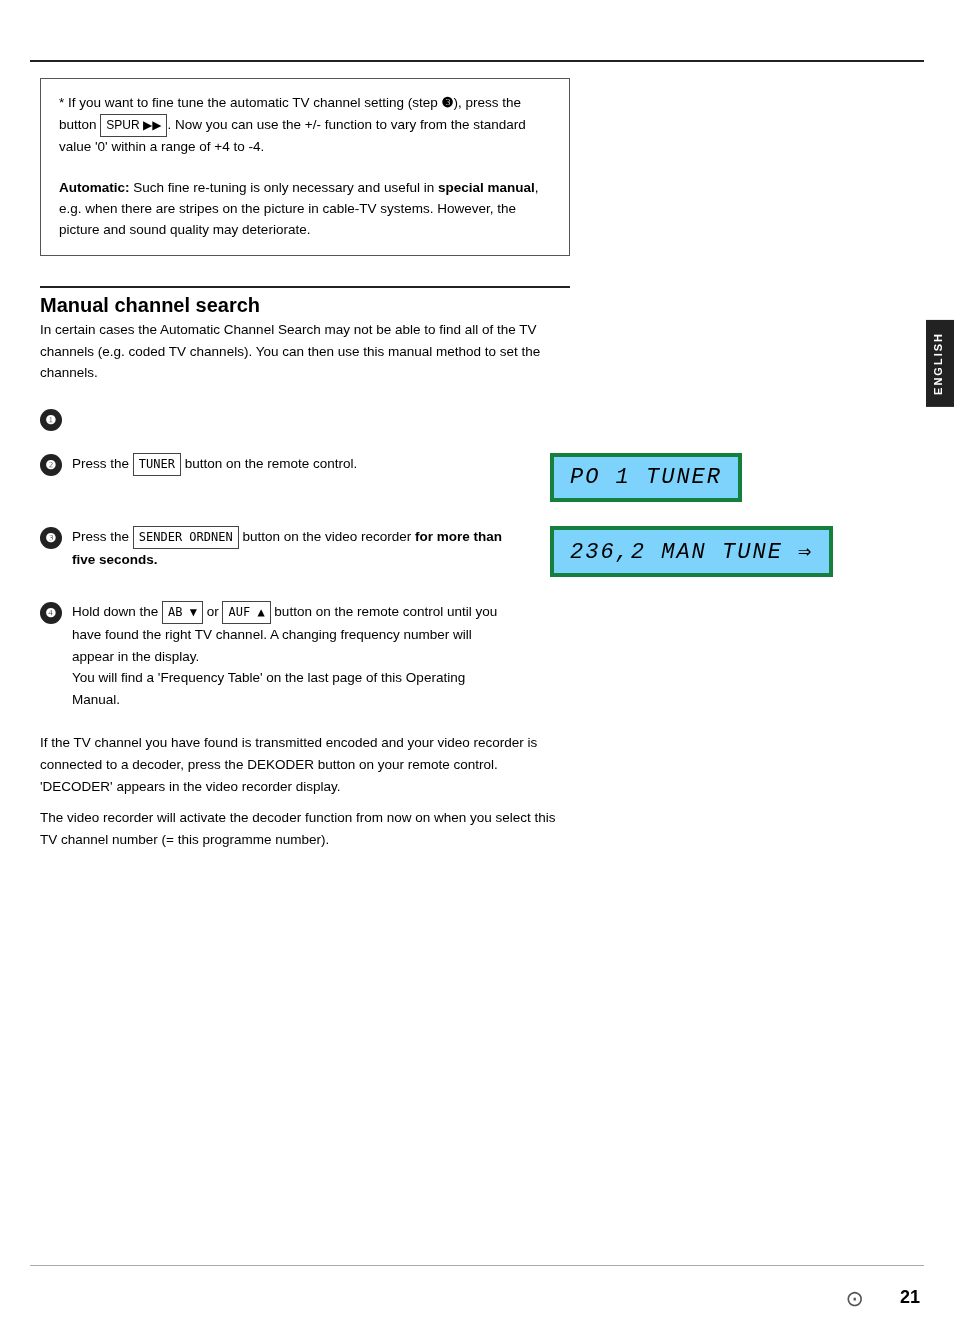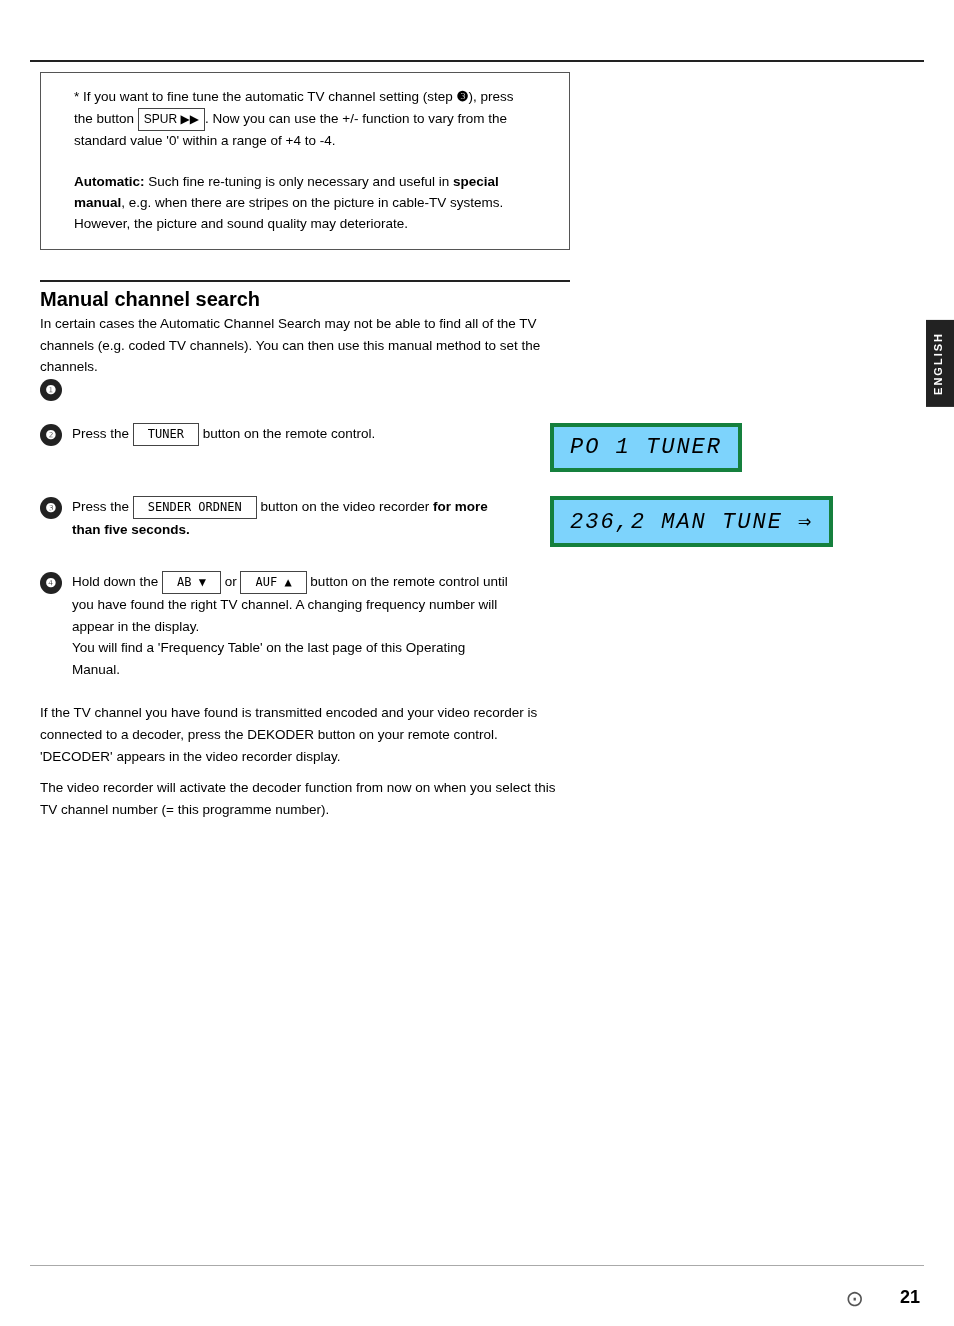--- a/index.html
+++ b/index.html
@@ -64,22 +64,22 @@
       position: absolute;
       top: 70px;
       left: 40px;
       right: 50px;
       bottom: 70px;
     }
 
     
     .fine-tune-box {
       border: 1px solid #555;
-      padding: 14px 33px;
-      margin-top: 2px;
+      padding: 14px 18px;
+      margin-top: 8px;
       margin-bottom: 30px;
       font-size: 13.5px;
       line-height: 1.55;
       max-width: 530px;
     }
 
     .fine-tune-box .spur-btn {
       display: inline-block;
       border: 1px solid #444;
       padding: 1px 5px;
@@ -101,20 +101,21 @@
       font-size: 20px;
       font-weight: bold;
       margin-bottom: 2px;
     }
 
     
     .intro-para {
       font-size: 13.5px;
       line-height: 1.6;
       max-width: 530px;
+      margin-bottom: 24px;
     }
 
     
     .steps {
       max-width: 860px;
     }
 
     .step {
       display: flex;
       align-items: flex-start;
@@ -140,21 +141,21 @@
 
     .step-text {
       font-size: 13.5px;
       line-height: 1.6;
       max-width: 440px;
     }
 
     .step-text .btn-inline {
       display: inline-block;
       border: 1px solid #444;
-      padding: 1px 14px;
+      padding: 1px 5px;
       font-size: 12px;
       font-family: monospace;
     }
 
     
     .display-box {
       border: 4px solid #15803d;
       background: #7dd3fc;
       font-family: 'Courier New', Courier, monospace;
       font-size: 22px;

